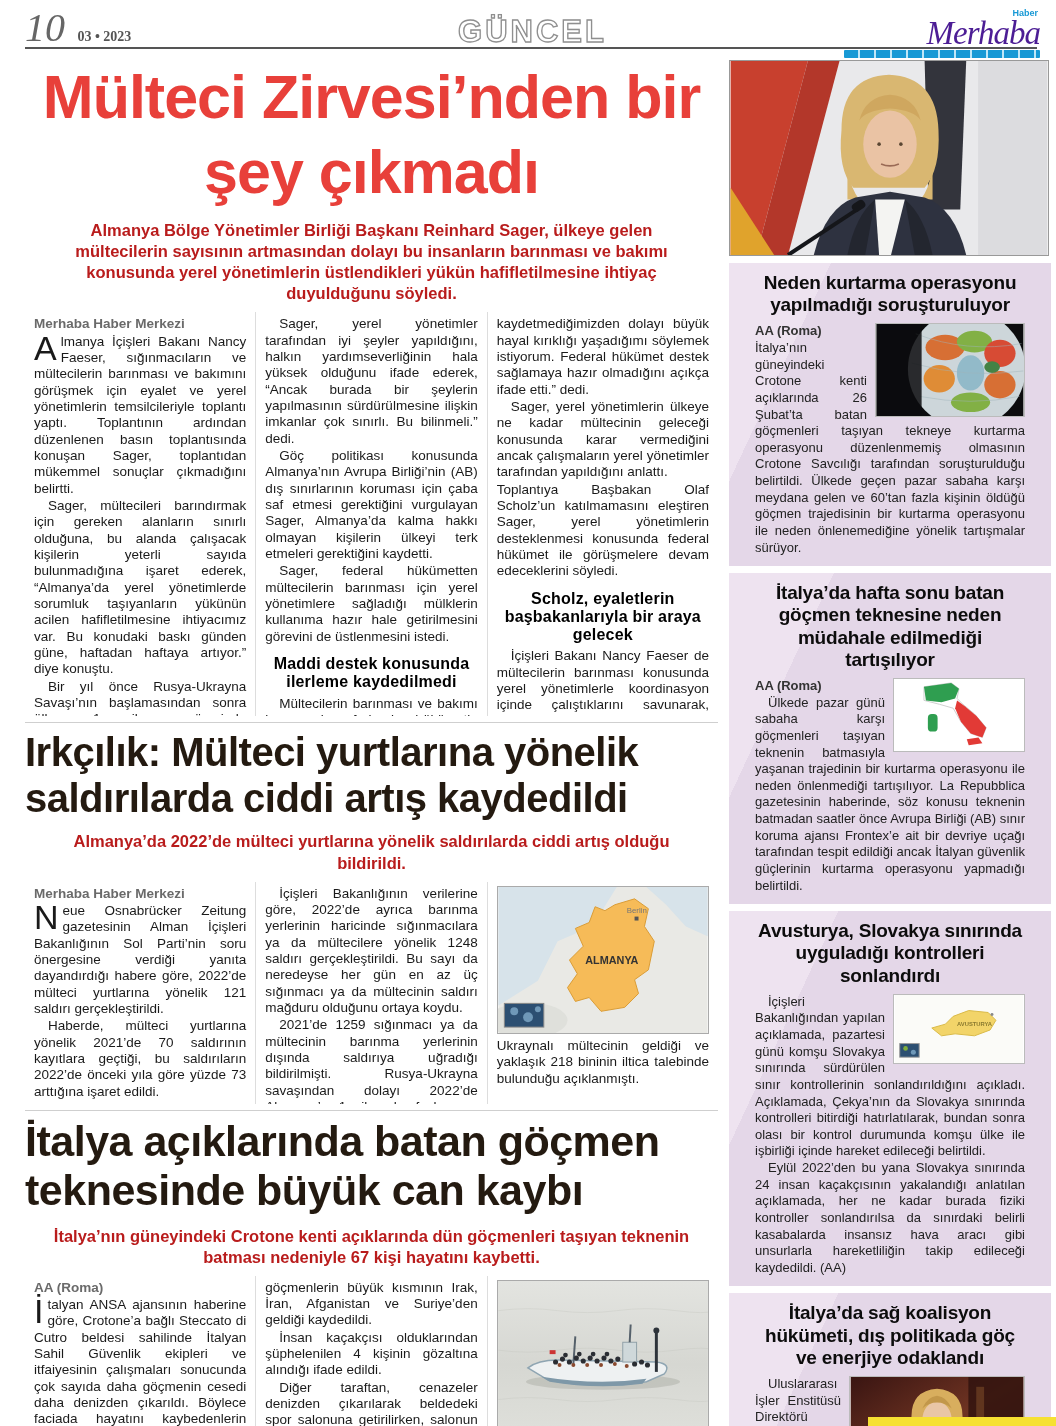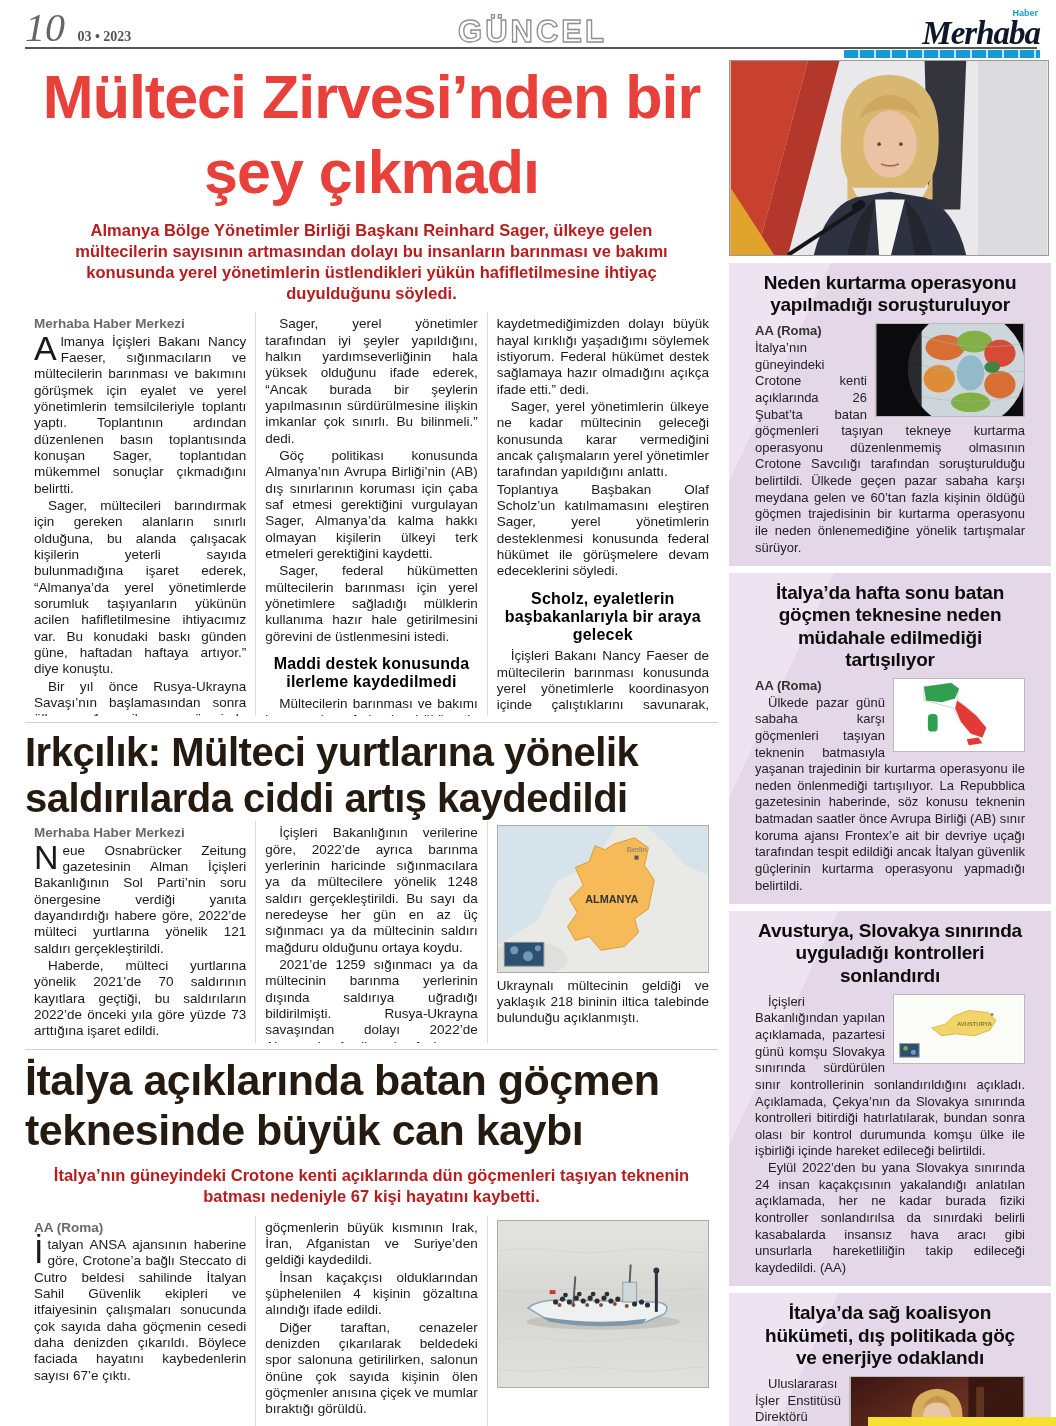--- a/index.html
+++ b/index.html
@@ -9,21 +9,21 @@
   
   .hdr { position:absolute; top:8px; left:25px; right:16px; height:42px; }
   .hdr-rule { position:absolute; top:47px; left:25px; width:1012px; height:2px; background:#555; }
   .pagenum { font-family:"Liberation Serif", serif; font-size:40px; font-weight:400; color:#666; line-height:40px;font-style:italic; }
   .issue { font-family:"Liberation Serif", serif; font-size:14px; font-weight:bold; color:#555; margin-left:8px; }
   .section-title { position:absolute; top:6px; left:0; right:0; text-align:center;
     font-size:31px; font-weight:900; letter-spacing:3px; color:#fff;
     -webkit-text-stroke:1.3px #8f8f8f; text-shadow:0 0 1px #aaa; }
   .logo-wrap { position:absolute; right:0; top:0; width:196px; text-align:right; }
   .logo-tag { display:block; font-size:9px; color:#1899d5; font-weight:bold; margin-right:2px; }
-  .logo { font-family:"Liberation Serif", serif; font-style:italic; font-weight:bold; font-size:33px; color:#0f172a; line-height:30px; letter-spacing:-1px; }
+  .logo { font-family:"Liberation Serif", serif; font-style:italic; font-weight:normal; font-size:33px; color:#4c1d95; line-height:30px; letter-spacing:-1px; }
   .logo-bar { margin-top:2px; height:8px; background:#1899d5; border-radius:1px; background-image:repeating-linear-gradient(90deg,#1899d5 0 14px,#bfe6f7 14px 16px); }
 
   
   .main { position:absolute; left:25px; top:56px; width:693px; }
   .h1-red { color:#e8403a; font-size:61px; font-weight:900; text-align:center; line-height:1.23; letter-spacing:-1px; margin-top:4px; }
   .standfirst { font-weight:bold; font-size:16.5px; text-align:center; line-height:1.28; margin:10px 18px 8px; color:#b91c1c; }
   .cols { display:flex; gap:0; overflow:hidden; }
   .col { flex:1 1 0; padding:4px 9px 0 9px; text-align:justify; font-size:13.5px; line-height:1.21; }
   .col + .col { border-left:1px solid #ddd; }
   .col p { margin:0 0 1px 0; }
@@ -95,20 +95,21 @@
           <h4 class="crosshead">Scholz, eyaletlerin başbakanlarıyla bir araya gelecek</h4>
           <p class="ind">İçişleri Bakanı Nancy Faeser de mültecilerin barınması konusunda yerel yönetimlerle koordinasyon içinde çalıştıklarını savunarak, “Büyük zorlukların üstesinden gelmek için yan yana duruyoruz.” ifadesini kullandı.</p>
         </div>
       </div>
     </section>
 
     <div class="hrule"></div>
 
     <section>
       <h2 class="h2-dark">Irkçılık: Mülteci yurtlarına yönelik saldırılarda ciddi artış kaydedildi</h2>
+      <p class="standfirst">Almanya’da 2022’de mülteci yurtlarına yönelik saldırılarda ciddi artış olduğu bildirildi.</p>
       <div class="cols" style="height:222px;">
         <div class="col">
           <p class="byline">Merhaba Haber Merkezi</p>
           <p><span class="dropcap">N</span><span>eue Osnabrücker Zeitung gazetesinin Alman İçişleri Bakanlığının Sol Parti’nin soru önergesine verdiği yanıta dayandırdığı habere göre, 2022’de mülteci yurtlarına yönelik 121 saldırı gerçekleştirildi.</span></p>
           <p class="ind">Haberde, mülteci yurtlarına yönelik 2021’de 70 saldırının kayıtlara geçtiği, bu saldırıların 2022’de önceki yıla göre yüzde 73 arttığına işaret edildi.</p>
         </div>
         <div class="col">
           <p class="ind">İçişleri Bakanlığının verilerine göre, 2022’de ayrıca barınma yerlerinin haricinde sığınmacılara ya da mültecilere yönelik 1248 saldırı gerçekleştirildi. Bu sayı da neredeyse her gün en az üç sığınmacı ya da mültecinin saldırı mağduru olduğunu ortaya koydu.</p>
           <p class="ind">2021’de 1259 sığınmacı ya da mültecinin barınma yerlerinin dışında saldırıya uğradığı bildirilmişti. Rusya-Ukrayna savaşından dolayı 2022’de Almanya’ya 1 milyondan fazla</p>
         </div>

